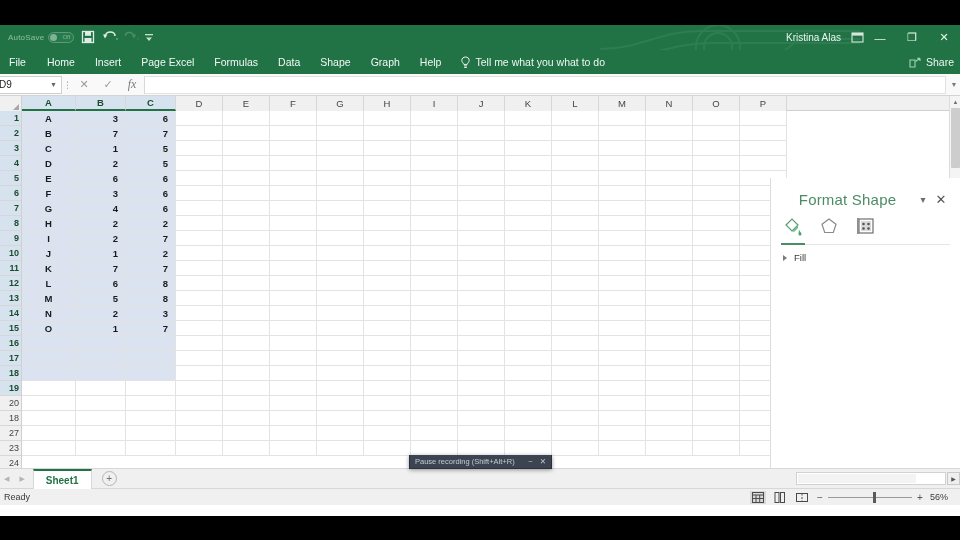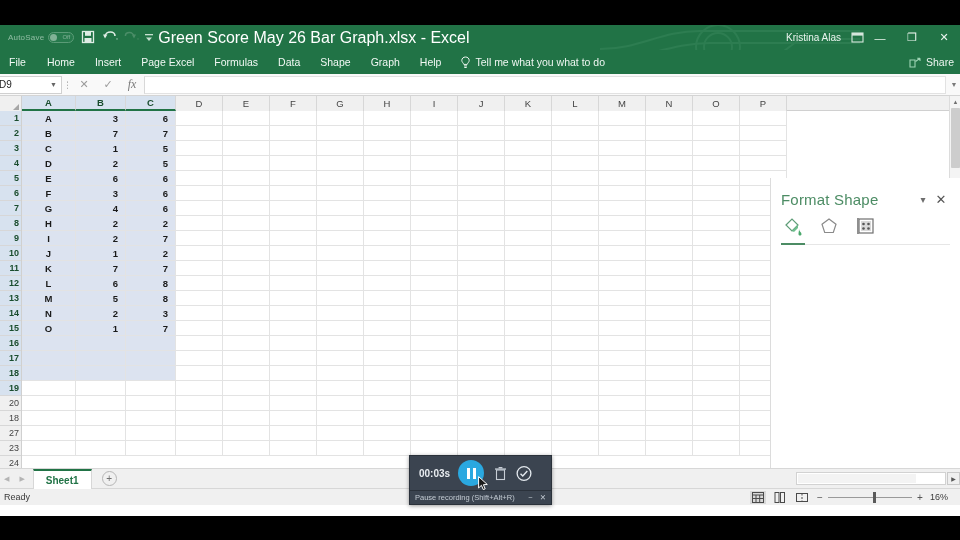--- a/index.html
+++ b/index.html
@@ -136,21 +136,21 @@
     font-size:6px; color:#6f6f6f; cursor:pointer;
   }
   .vscroll .thumb { position:absolute; top:12px; left:1px; width:9px; height:60px; background:#cdcdcd; border-radius:1px; }
 
   
   .fpane {
     position:absolute; right:0; top:82px; width:190px; height:372px;
     background:#fff; border-left:1px solid #dcdcdc; z-index:20;
   }
   .fp-head { display:flex; align-items:center; padding:12px 10px 0 10px; }
-  .fp-title { font-size:15px; color:#4c8c64; flex:1; letter-spacing:.2px; }
+  .fp-title { font-size:15px; color:#4c8c64; flex:1; letter-spacing:.2px;text-align:center; }
   .fp-ctl { width:18px; height:18px; display:flex; align-items:center; justify-content:center; color:#6d6d6d; font-size:10px; cursor:pointer; }
   .fp-ctl.x { font-size:13px; color:#555; }
   .fp-icons { display:flex; align-items:center; gap:14px; padding:8px 0 0 12px; }
   .fp-icon { width:22px; height:20px; cursor:pointer; display:flex; align-items:flex-end; }
   .fp-rule { margin:8px 10px 0 10px; border-top:1px solid #e6e6e6; position:relative; }
   .fp-rule:after { content:""; position:absolute; left:0; top:-2px; width:24px; height:2px; background:#4c8c64; }
   .fp-row {
     display:flex; align-items:center; gap:7px; padding:7px 0 7px 12px;
     font-size:9.5px; color:#3a3a3a; cursor:pointer;
   }
@@ -270,21 +270,20 @@
             </svg>
         </span>
         <span class="qicon" title="Customize Quick Access Toolbar">
           <svg width="10" height="14" viewBox="0 0 10 14">
               <rect x="1" y="4" width="8" height="1.3" fill="#cfe6d8"></rect>
               <path d="M2 7.4 L8 7.4 L5 11 Z" fill="#cfe6d8"></path>
             </svg>
         </span>
       </div>
 
-      <div class="winTitle">Green Score May 26 Bar Graph.xlsx  -  Excel</div>
 
       <div class="user-area">
         <span>Kristina Alas</span>
         <span class="ribbon-disp">
           <svg width="13" height="13" viewBox="0 0 13 13">
               <rect x="1" y="2" width="11" height="9" fill="none" stroke="#eaf4ee" stroke-width="1.1"></rect>
               <rect x="1" y="2" width="11" height="2.6" fill="#eaf4ee"></rect>
             </svg>
         </span>
       </div>
@@ -843,20 +842,24 @@
                 <rect x="6" y="5" width="10" height="10" fill="#d9d9d9"></rect>
                 <circle cx="8.5" cy="8" r="1.3" fill="#555"></circle>
                 <circle cx="13.5" cy="8" r="1.3" fill="#555"></circle>
                 <circle cx="8.5" cy="12.5" r="1.3" fill="#555"></circle>
                 <circle cx="13.5" cy="12.5" r="1.3" fill="#555"></circle>
                 <rect x="2" y="2" width="2" height="16" fill="#8f8f8f"></rect>
               </svg>
           </div>
         </div>
         <div class="fp-rule"></div>
+        <div class="fp-row">
+          <span class="tri"></span>
+          <span>Fill</span>
+        </div>
       </div>
     </div>
 
     <div class="tabbar">
       <div class="navarrows">
         <span class="navarrow">◀</span>
         <span class="navarrow">▶</span>
       </div>
       <div class="sheettab">Sheet1</div>
       <div class="addsheet">+</div>
@@ -890,52 +893,27 @@
               <line x1="6" y1="1.5" x2="6" y2="9.5" stroke="#4a4a4a" stroke-dasharray="2 1.5"></line>
             </svg>
         </span>
         <span class="zoomslider">
           <span class="zs-minus">−</span>
           <span class="zs-track">
             <span class="zs-thumb"></span>
           </span>
           <span class="zs-plus">+</span>
         </span>
-        <span class="zoomval">16%</span>
+        <span class="zoomval">56%</span>
       </div>
     </div>
 
   </div>
 
   <div class="recorder">
-    <div class="rec-main">
-      <span class="rec-time">00:03s</span>
-      <span class="rec-pause">
-        <span class="bars">
-            <i></i>
-            <i></i>
-          </span>
-      </span>
-      <span class="rec-ic">
-        <svg width="13" height="15" viewBox="0 0 13 15">
-            <rect x="2.5" y="4" width="8" height="9.5" fill="none" stroke="#c7ced6" stroke-width="1.1"></rect>
-            <rect x="1" y="2.4" width="11" height="1.3" fill="#c7ced6"></rect>
-            <rect x="4.6" y="1" width="3.8" height="1.4" fill="#c7ced6"></rect>
-          </svg>
-      </span>
-      <span class="rec-ic">
-        <svg width="17" height="17" viewBox="0 0 17 17">
-            <circle cx="8.5" cy="8.5" r="7.3" fill="none" stroke="#e3e9ee" stroke-width="1.4"></circle>
-            <path d="M4.8 8.8 L7.2 11.2 L12 5.8" fill="none" stroke="#e3e9ee" stroke-width="1.5"></path>
-          </svg>
-      </span>
-      <svg class="cursor-arrow" viewBox="0 0 11 15">
-        <path d="M0.6 0.6 L0.6 12 L3.4 9.3 L5.3 13.6 L7.2 12.8 L5.4 8.7 L9.3 8.5 Z" fill="#1b1b1b" stroke="#ffffff" stroke-width="1"></path>
-      </svg>
-    </div>
     <div class="rec-tip">
       <span>Pause recording (Shift+Alt+R)</span>
       <span class="sp">
         <span>−</span>
         <span>✕</span>
       </span>
     </div>
   </div>
 
   <div class="band-bottom"></div>

